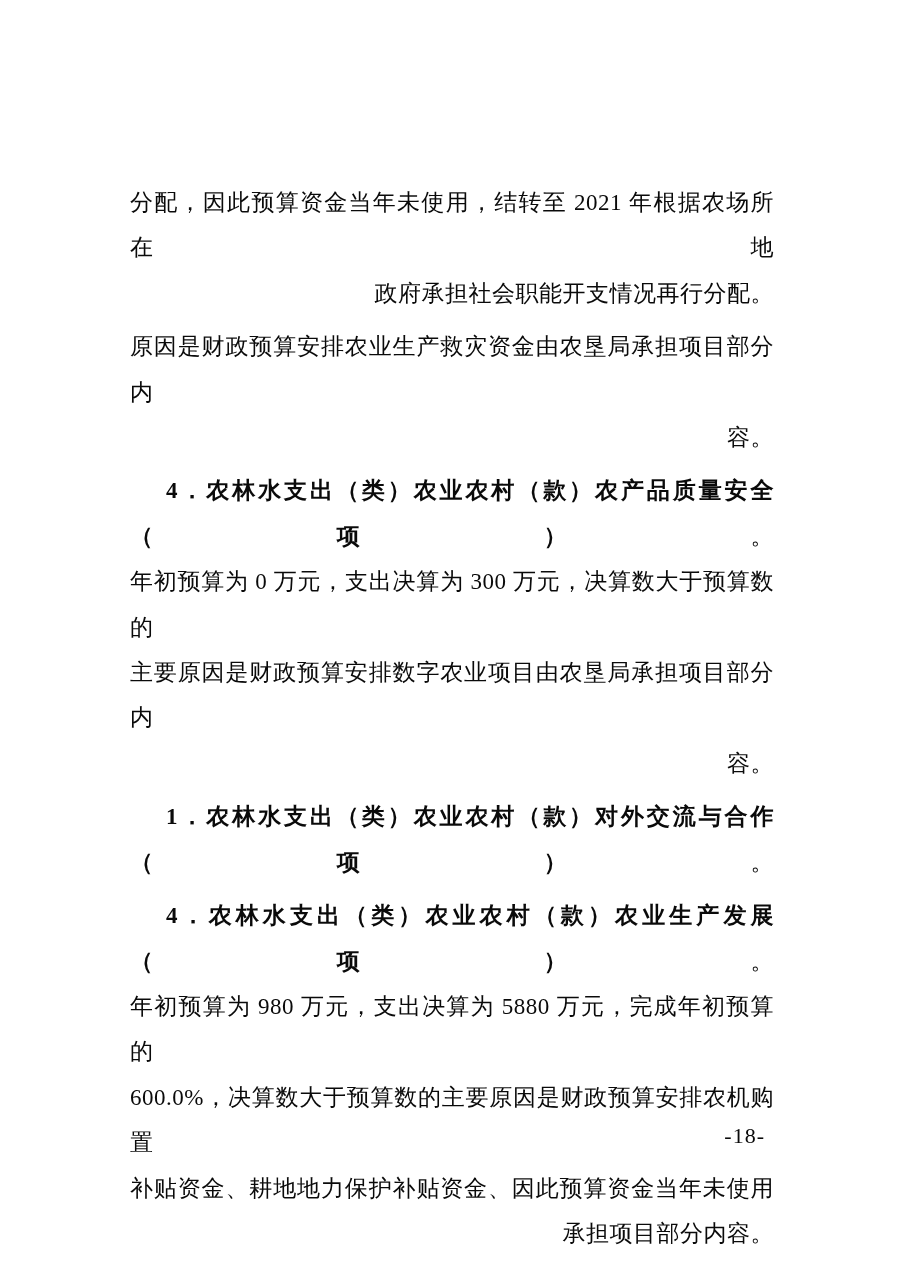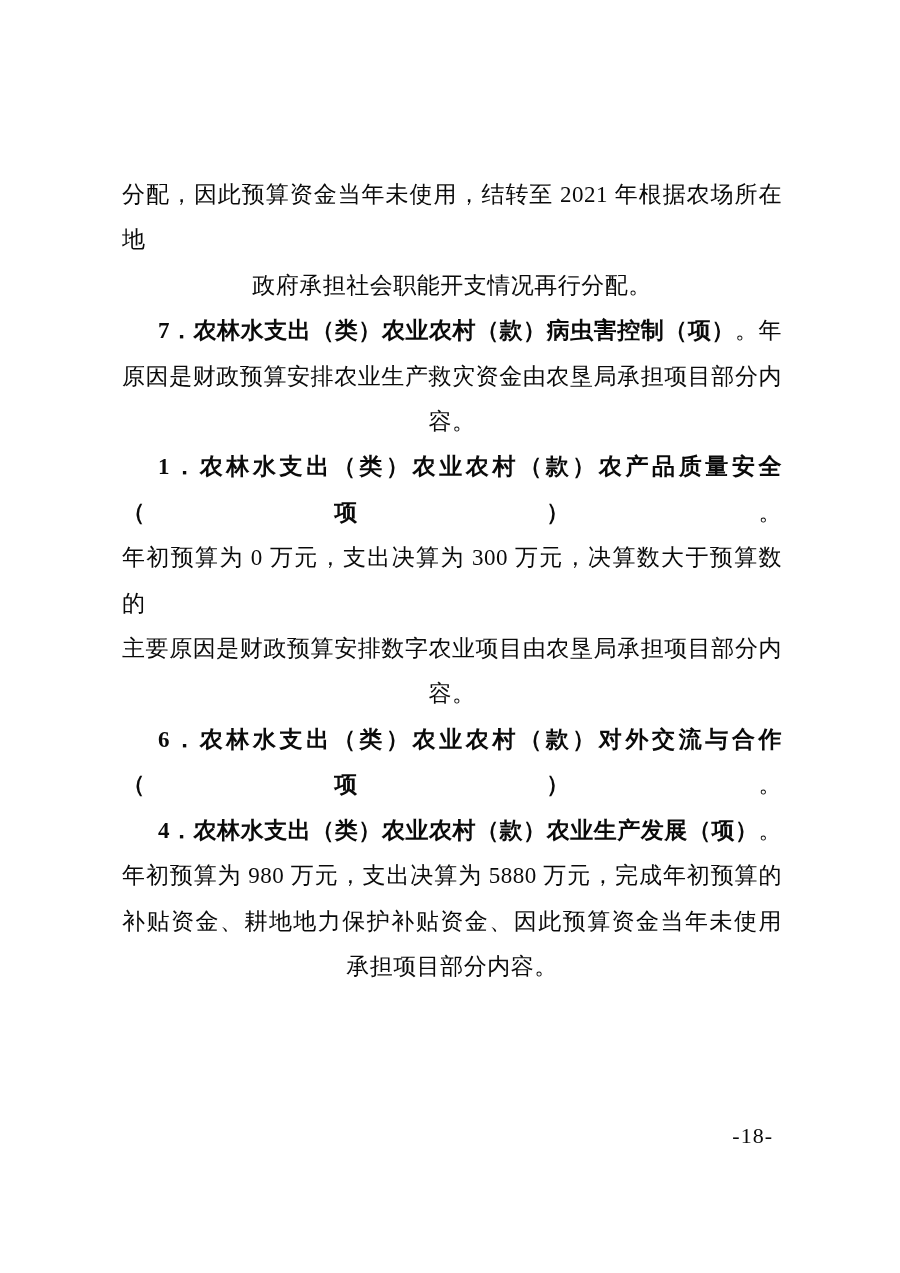--- a/index.html
+++ b/index.html
@@ -16,78 +16,78 @@
     font-family: "Liberation Serif", "DejaVu Serif", serif;
     color: #0a0a0a;
   }
   .content {
     position: absolute;
     left: 122px;
     top: 172px;
     width: 660px;
   }
   .para {
-    margin: 0;
+    margin: 8px;
   }
   .line {
     font-size: 23px;
     line-height: 45.4px;
     min-height: 45.4px;
     letter-spacing: 0.5px;
-    text-align: center;
+    text-align: right;
     white-space: normal;
   }
   .line.stretch {
     text-align: justify;
     text-align-last: justify;
     text-justify: inter-character;
   }
   .line.indent {
     text-indent: 36px;
   }
   .seg {
     font-weight: normal;
   }
   .seg.bold {
     font-weight: 700;
   }
   .page-number {
     position: absolute;
     top: 1122px;
-    right: 127px;
+    right: 135px;
     font-size: 22px;
     line-height: 28px;
     letter-spacing: 1px;
     color: #0a0a0a;
   }
 </style>
 </head>
 <body>
 
 <div class="page">
   <div class="content">
       <div class="para">
         <div class="line stretch"><span class="seg">分配，因此预算资金当年未使用，结转至 2021 年根据农场所在地</span></div>
         <div class="line"><span class="seg">政府承担社会职能开支情况再行分配。</span></div>
       </div>
       <div class="para">
-        <div class="line stretch indent"><span class="seg bold">7．农林水支出（类）农业农村（款）病虫害控制（项）</span><span class="seg">。年</span></div>
         <div class="line stretch"><span class="seg">原因是财政预算安排农业生产救灾资金由农垦局承担项目部分内</span></div>
         <div class="line"><span class="seg">容。</span></div>
       </div>
       <div class="para">
-        <div class="line stretch indent"><span class="seg bold">1．农林水支出（类）农业农村（款）农产品质量安全（项）</span><span class="seg">。</span></div>
+        <div class="line stretch indent"><span class="seg bold">4．农林水支出（类）农业农村（款）农产品质量安全（项）</span><span class="seg">。</span></div>
         <div class="line stretch"><span class="seg">年初预算为 0 万元，支出决算为 300 万元，决算数大于预算数的</span></div>
         <div class="line stretch"><span class="seg">主要原因是财政预算安排数字农业项目由农垦局承担项目部分内</span></div>
         <div class="line"><span class="seg">容。</span></div>
       </div>
       <div class="para">
-        <div class="line stretch indent"><span class="seg bold">6．农林水支出（类）农业农村（款）对外交流与合作（项）</span><span class="seg">。</span></div>
+        <div class="line stretch indent"><span class="seg bold">1．农林水支出（类）农业农村（款）对外交流与合作（项）</span><span class="seg">。</span></div>
       </div>
       <div class="para">
         <div class="line stretch indent"><span class="seg bold">4．农林水支出（类）农业农村（款）农业生产发展（项）</span><span class="seg">。</span></div>
         <div class="line stretch"><span class="seg">年初预算为 980 万元，支出决算为 5880 万元，完成年初预算的</span></div>
+        <div class="line stretch"><span class="seg">600.0%，决算数大于预算数的主要原因是财政预算安排农机购置</span></div>
         <div class="line stretch"><span class="seg">补贴资金、耕地地力保护补贴资金、因此预算资金当年未使用</span></div>
         <div class="line"><span class="seg">承担项目部分内容。</span></div>
       </div>
     </div>
   <div class="page-number">-18-</div>
 </div>
 
 </body></html>

